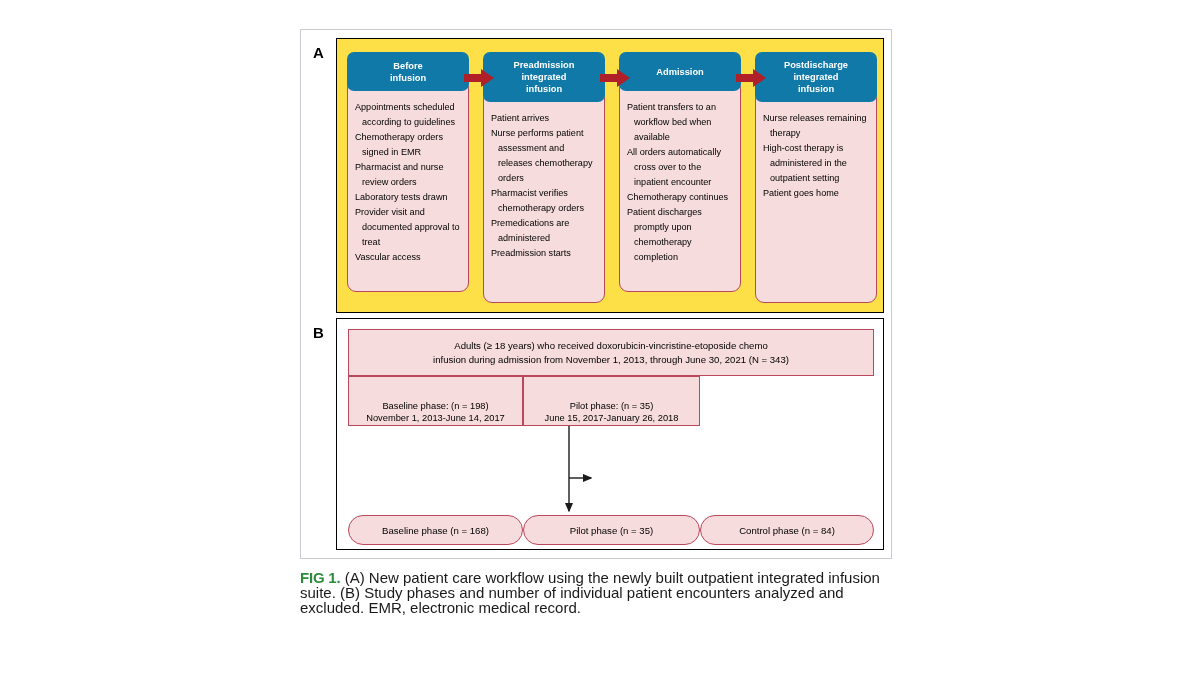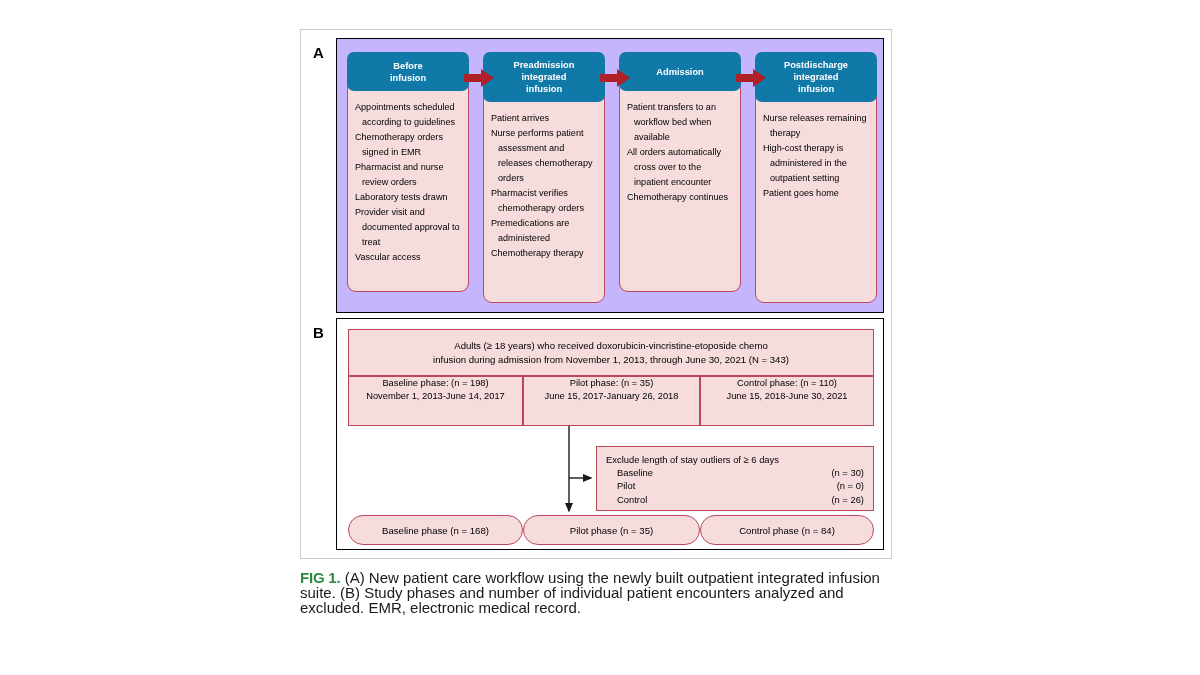--- a/index.html
+++ b/index.html
@@ -43,21 +43,21 @@
   #panel-b-letter { left: 313px; top: 325px; }
 
   
   .panel-a {
     position: absolute;
     left: 336px;
     top: 38px;
     width: 548px;
     height: 275px;
     border: 1.6px solid #000;
-    background: #c4b5fd;
+    background: #fde047;
     box-sizing: border-box;
   }
 
   
   .panel-b {
     position: absolute;
     left: 336px;
     top: 318px;
     width: 548px;
     height: 232px;
@@ -149,21 +149,21 @@
     text-align: center;
     font-size: 9.6px;
     line-height: 13.5px;
     padding: 0 8px;
   }
 
   .phase-box {
     top: 57px;
     height: 50px;
     display: flex;
-    align-items: flex-start;
+    align-items: flex-end;
     justify-content: center;
     text-align: center;
     font-size: 9.3px;
     line-height: 12.6px;
     padding: 0 4px;
   }
   #b-phase-0 { left: 11px;  width: 175px; }
   #b-phase-1 { left: 186px; width: 177px; }
   #b-phase-2 { left: 363px; width: 174px; }
 
@@ -271,40 +271,41 @@
           <div>Preadmission</div>
           <div>integrated</div>
           <div>infusion</div>
         </div>
       </div>
       <div class="wf-body">
         <div class="wf-item">Patient arrives</div>
         <div class="wf-item">Nurse performs patient assessment and releases chemotherapy orders</div>
         <div class="wf-item">Pharmacist verifies chemotherapy orders</div>
         <div class="wf-item">Premedications are administered</div>
-        <div class="wf-item">Chemotherapy therapy</div>
+        <div class="wf-item">Preadmission starts</div>
       </div>
     </div>
 
     <div class="wf-arrow a1">
       <svg width="30" height="18" viewBox="0 0 30 18">
         <polygon points="0,5 17,5 17,0 30,9 17,18 17,13 0,13" fill="#B02028"></polygon>
       </svg>
     </div>
 
     <div class="wf-col c2">
       <div class="wf-header">
         <div class="hdr-lines">
           <div>Admission</div>
         </div>
       </div>
       <div class="wf-body">
         <div class="wf-item">Patient transfers to an workflow bed when available</div>
         <div class="wf-item">All orders automatically cross over to the inpatient encounter</div>
         <div class="wf-item">Chemotherapy continues</div>
+        <div class="wf-item">Patient discharges promptly upon chemotherapy completion</div>
       </div>
     </div>
 
     <div class="wf-arrow a2">
       <svg width="30" height="18" viewBox="0 0 30 18">
         <polygon points="0,5 17,5 17,0 30,9 17,18 17,13 0,13" fill="#B02028"></polygon>
       </svg>
     </div>
 
     <div class="wf-col c3">
@@ -350,42 +351,21 @@
         <div>Baseline phase: (n = 198)</div>
         <div>November 1, 2013-June 14, 2017</div>
       </div>
     </div>
     <div class="pink-box phase-box" id="b-phase-1">
       <div>
         <div>Pilot phase: (n = 35)</div>
         <div>June 15, 2017-January 26, 2018</div>
       </div>
     </div>
-    <div class="pink-box phase-box" id="b-phase-2">
-      <div>
-        <div>Control phase: (n = 110)</div>
-        <div>June 15, 2018-June 30, 2021</div>
-      </div>
-    </div>
-
-    <div class="pink-box" id="b-exclude-box">
-      <div class="exc-title">Exclude length of stay outliers of ≥ 6 days</div>
-      <div class="exc-row">
-        <span>Baseline</span>
-        <span>(n = 30)</span>
-      </div>
-      <div class="exc-row">
-        <span>Pilot</span>
-        <span>(n = 0)</span>
-      </div>
-      <div class="exc-row">
-        <span>Control</span>
-        <span>(n = 26)</span>
-      </div>
-    </div>
+
 
     <div class="pink-box final-box" id="b-final-0">Baseline phase (n = 168)</div>
     <div class="pink-box final-box" id="b-final-1">Pilot phase (n = 35)</div>
     <div class="pink-box final-box" id="b-final-2">Control phase (n = 84)</div>
 
   </div>
 
   <div class="caption">
     <span class="fig-label">FIG 1.</span><span> (A) New patient care workflow using the newly built outpatient integrated infusion suite. (B) Study phases and number of individual patient encounters analyzed and excluded. EMR, electronic medical record.</span>
   </div>

